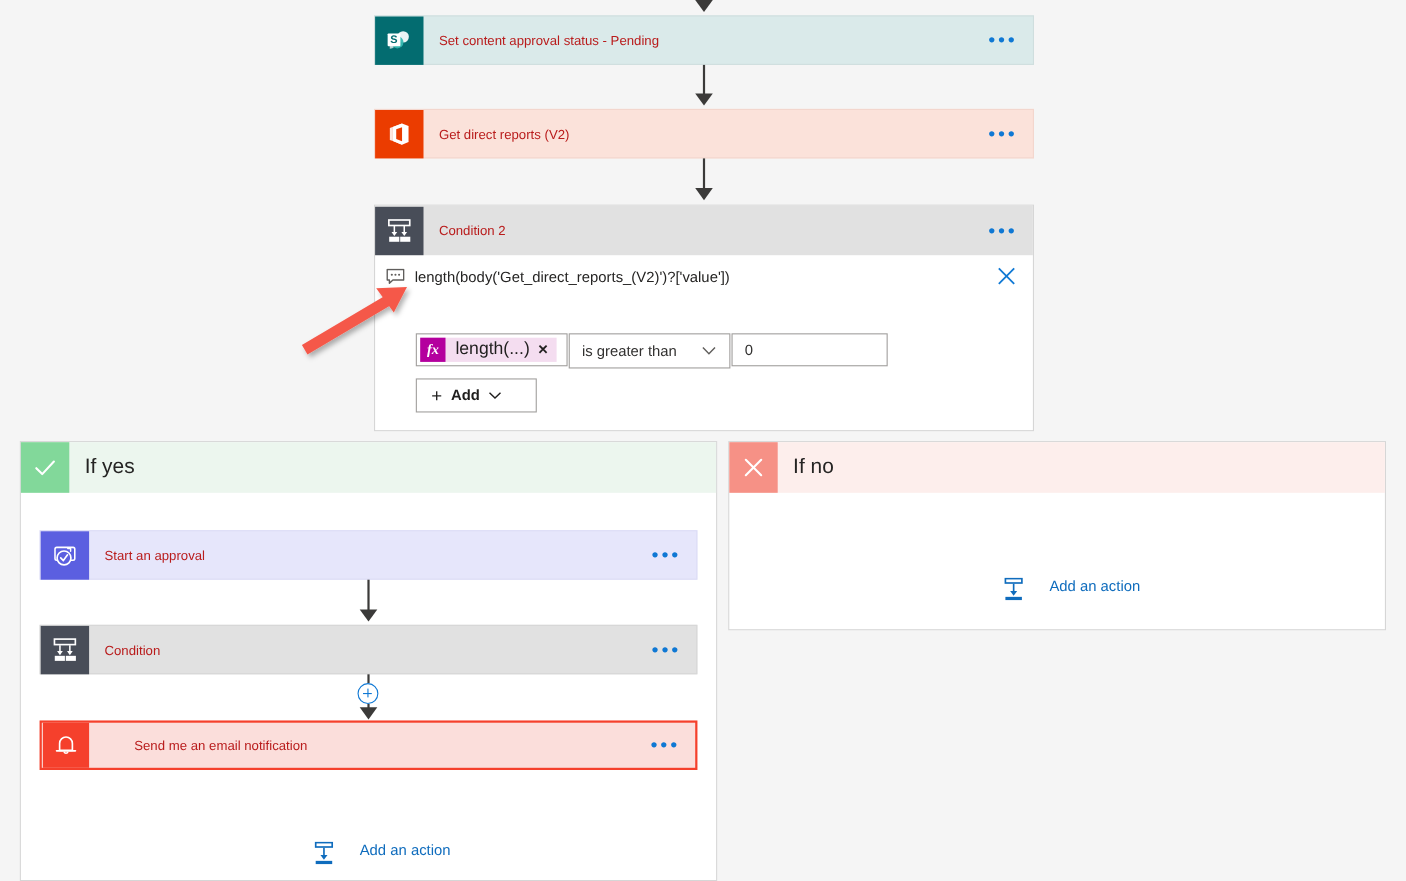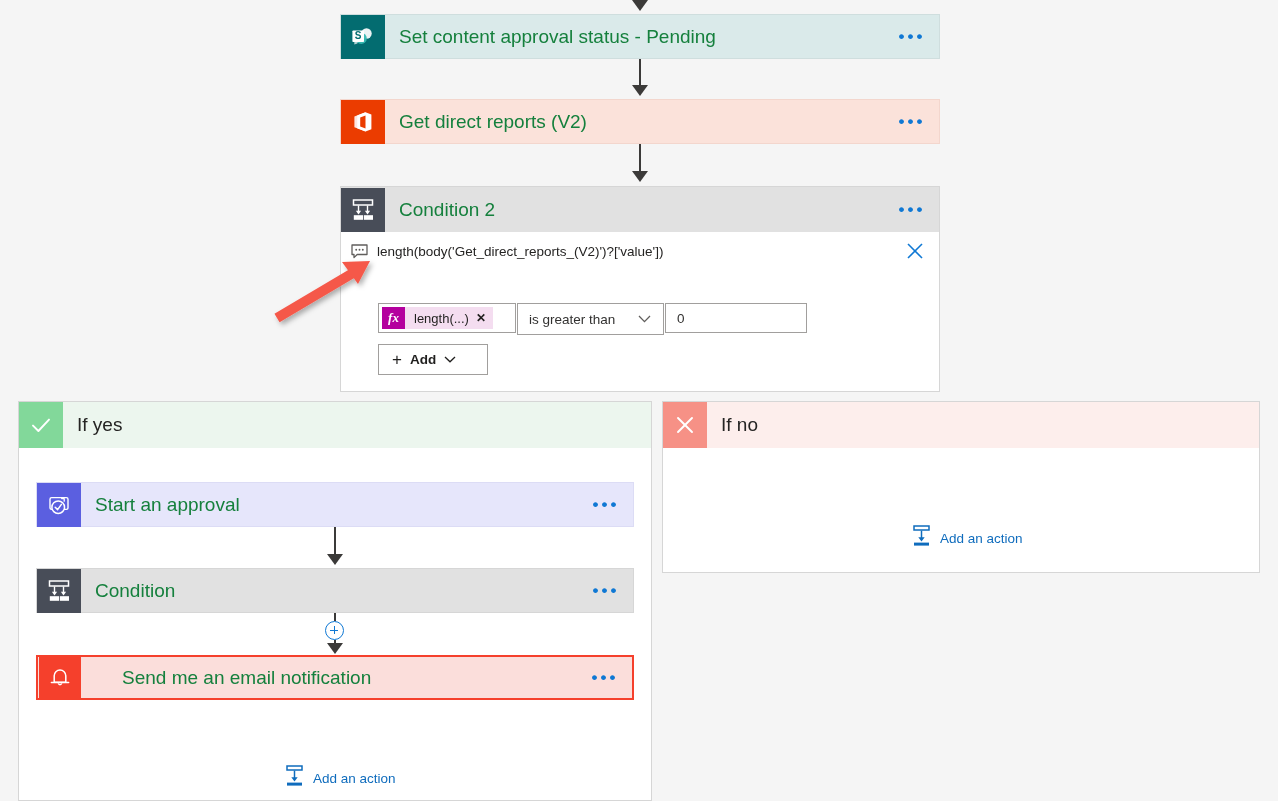--- a/index.html
+++ b/index.html
@@ -37,22 +37,22 @@
     min-width: 44px;
     display: flex;
     align-items: center;
     justify-content: center;
   }
   .card-title {
     flex: 1;
     display: flex;
     align-items: center;
     padding-left: 14px;
-    font-size: 19px;
-    color: #15803d;
+    font-size: 12px;
+    color: #b91c1c;
     white-space: nowrap;
     overflow: hidden;
   }
   .card-menu {
     width: 54px;
     min-width: 54px;
     display: flex;
     align-items: center;
     justify-content: center;
     letter-spacing: 3px;
@@ -179,21 +179,21 @@
     background: #b4009e;
     color: #fff;
     display: flex; align-items: center; justify-content: center;
     font-family: "Liberation Serif", serif;
     font-style: italic;
     font-size: 13px;
     font-weight: 700;
   }
   .token-label {
     padding: 0 7px 0 9px;
-    font-size: 13px;
+    font-size: 16px;
     color: #201f1e;
   }
   .token-x {
     padding-right: 7px;
     font-size: 12px;
     font-weight: 700;
     color: #201f1e;
     cursor: pointer;
   }
 
@@ -283,22 +283,22 @@
   }
   #branch-yes .branch-header { background: #ecf6ee; }
   #branch-yes .bh-icon { background: #82d89a; }
   #branch-no  .branch-header { background: #fdeeec; }
   #branch-no  .bh-icon { background: #f69186; }
 
   
   .add-action {
     position: absolute;
     display: flex;
-    align-items: flex-end;
-    gap: 9px;
+    align-items: flex-start;
+    gap: 23px;
     cursor: pointer;
   }
   .add-action .aa-label {
     color: #0f6cbd;
     font-size: 13.5px;
   }
 
   
   #annotation-arrow {
     position: absolute;

